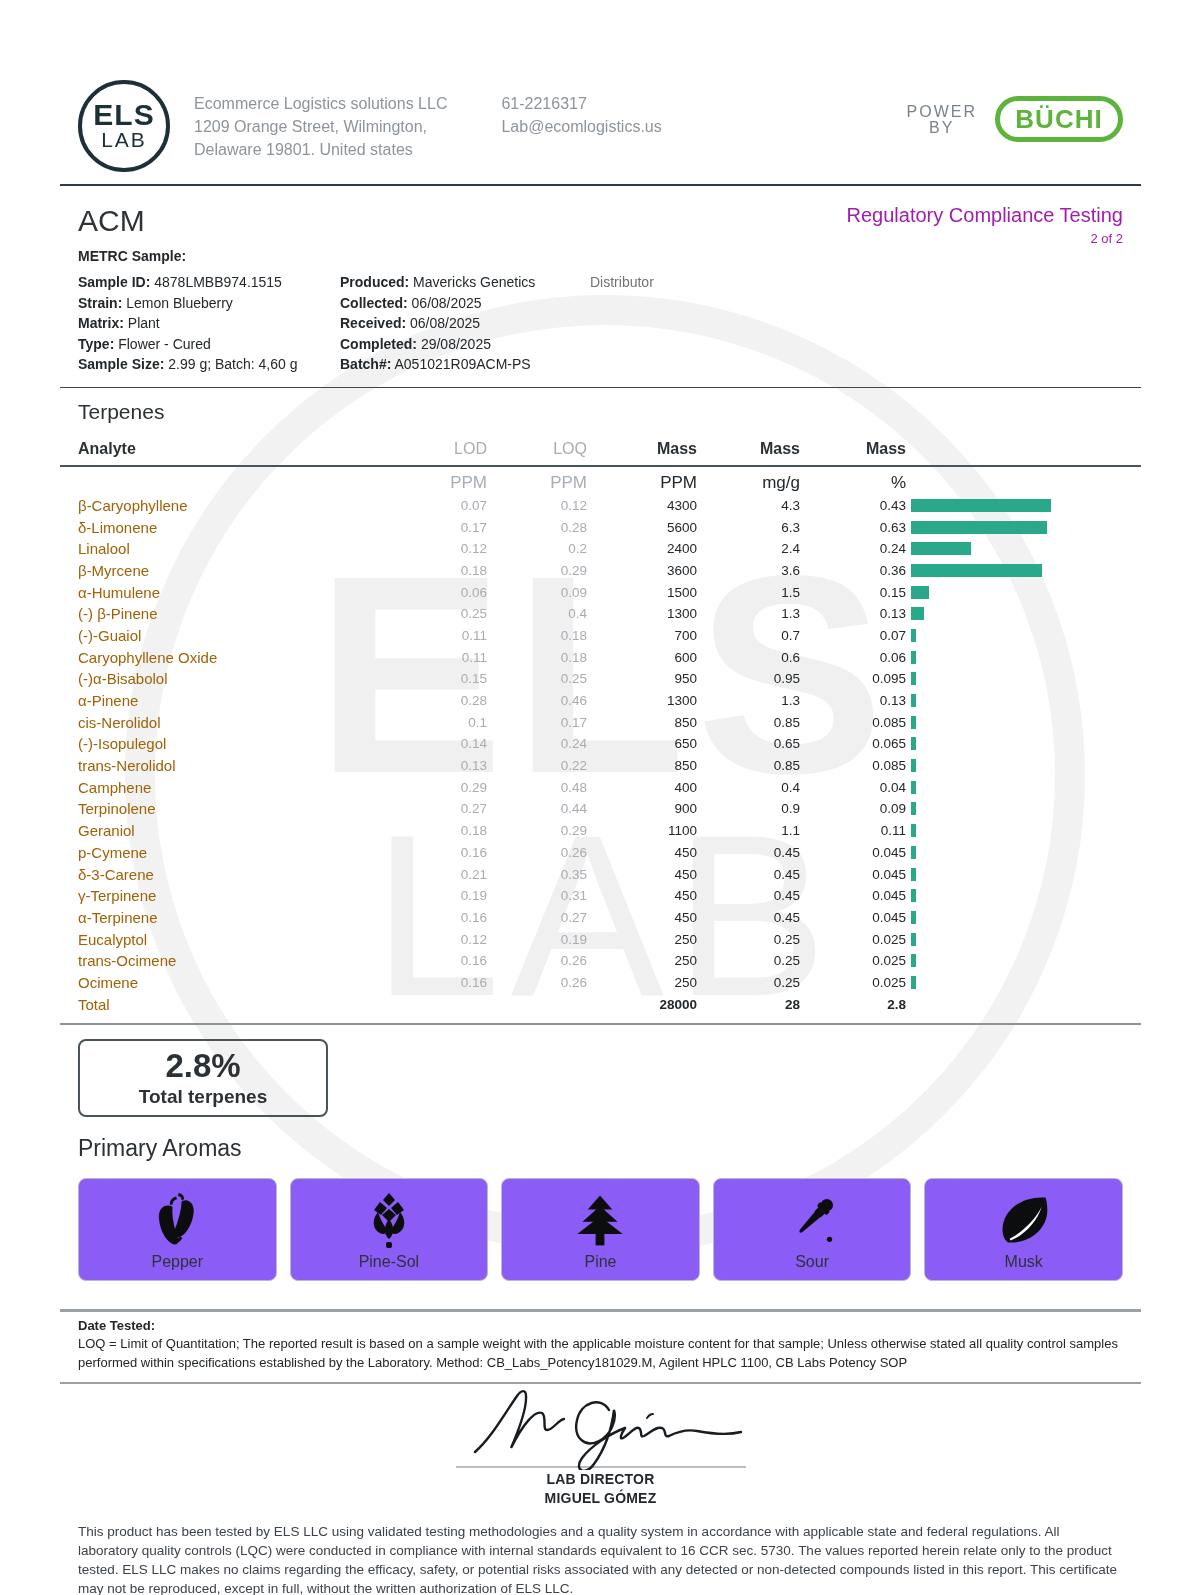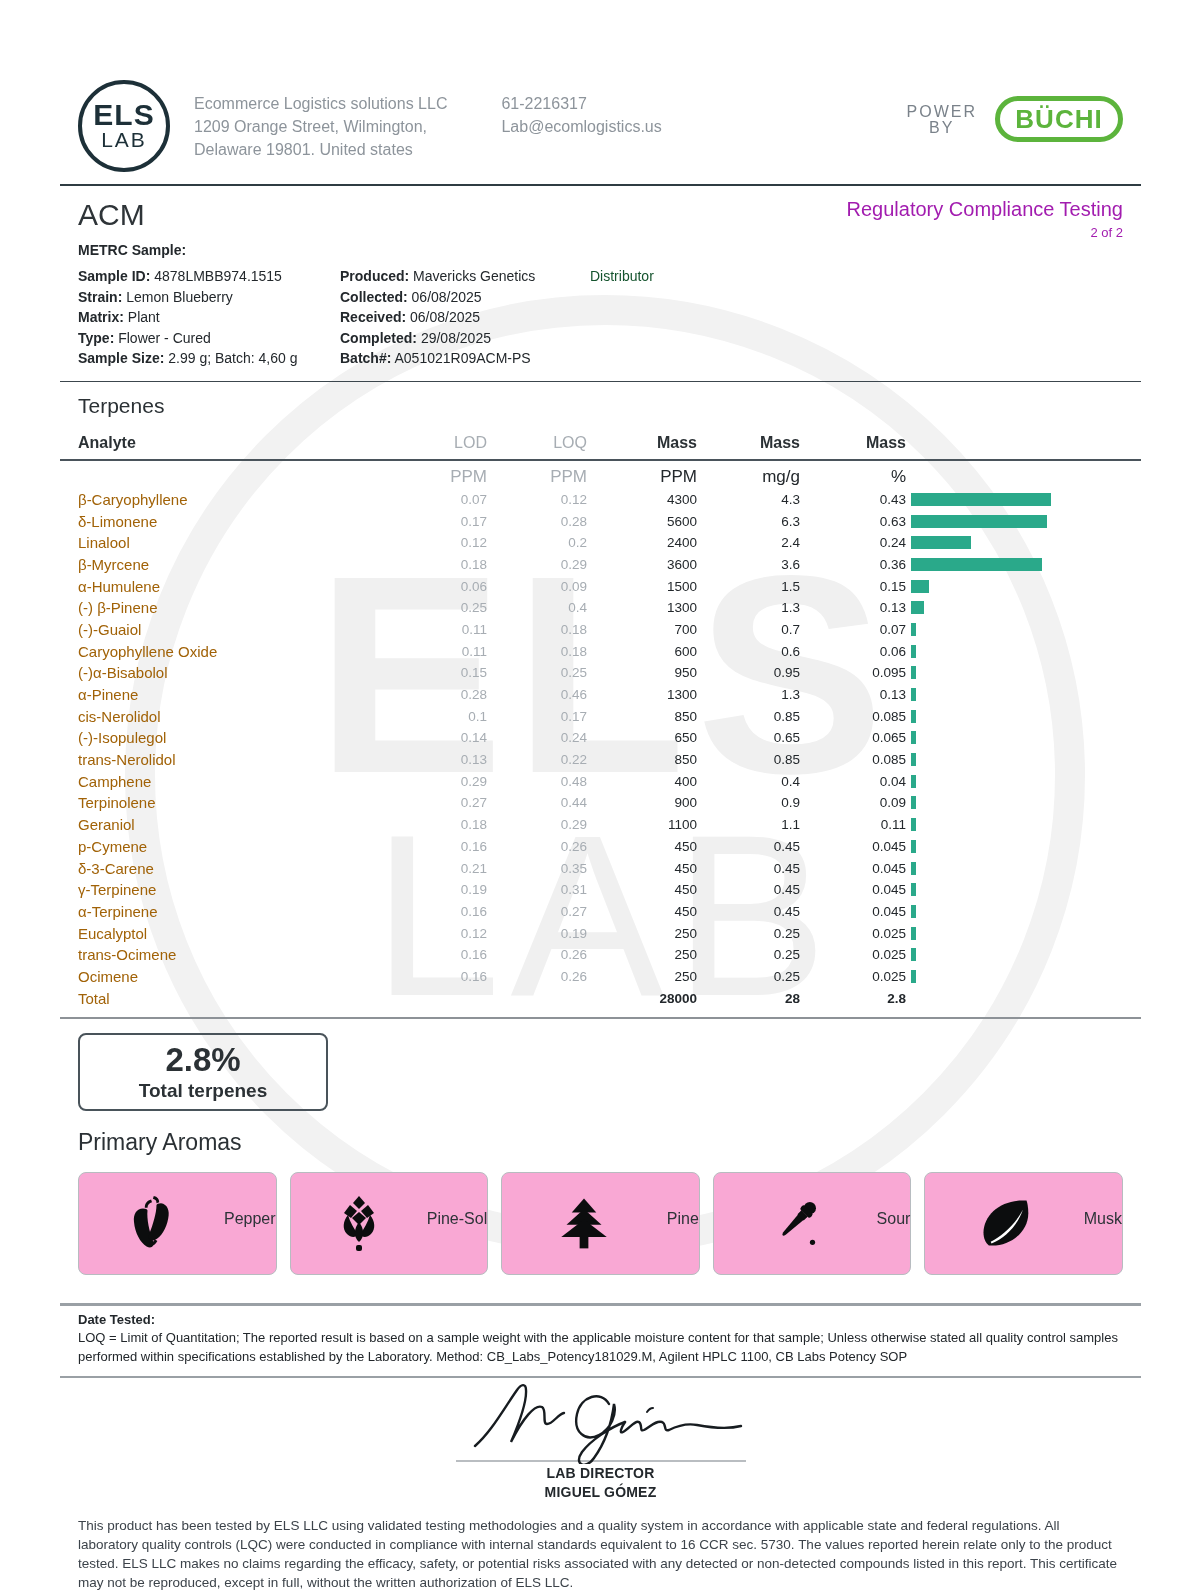--- a/index.html
+++ b/index.html
@@ -24,33 +24,33 @@
   .buchi { margin-left:18px; margin-top:16px; width:128px; height:46px; border:5px solid #5cb43c; border-radius:24px;
            display:flex; align-items:center; justify-content:center; color:#5cb43c; font-size:26px; font-weight:800; letter-spacing:1px; flex:none; }
   .rule { border:none; border-top:2px solid #2f3c43; margin:12px -18px 0; }
   .rule.thin { border-top-width:1.5px; border-top-color:#3c464d; }
   .rule.mid  { border-top-color:#4a545b; }
   .rule.gray { border-top-color:#8d9297; }
   .rule.foot { border-top-width:3px; border-top-color:#9aa0a5; }
   .rule.foot2{ border-top-width:2px; border-top-color:#9aa0a5; }
 
   
-  .titlerow { display:flex; justify-content:space-between; margin-top:12px; }
+  .titlerow { display:flex; justify-content:space-between; margin-top:18px; }
   .client { font-size:30px; font-weight:500; color:#2e3438; }
   .rct { text-align:right; color:#a21caf; }
   .rct .t { font-size:20px; }
   .rct .p { font-size:13px; margin-top:4px; }
   .metrc { font-size:14px; font-weight:700; margin-top:2px; }
 
   
   .sample { display:flex; margin-top:8px; font-size:14px; line-height:20.5px; }
   .scol { width:262px; }
   .scol.mid { width:250px; }
   .scol b { font-weight:700; }
-  .distributor { color:#14532d; }
+  .distributor { color:#737373; }
 
   
   .section-title { margin-top:12px; font-size:21px; font-weight:400; color:#2b3135; }
   .tgrid { display:grid; grid-template-columns:300px 109px 100px 110px 103px 106px 1fr; align-items:center; }
   .tgrid .num { text-align:right; }
   .thead { margin-top:16px; font-size:16px; font-weight:700; color:#2b3135; }
   .thead .dim { color:#a7adb3; font-weight:400; }
   .tunits { margin-top:6px; font-size:17px; }
   .tunits .dim { color:#a7adb3; }
   .trow { height:21.7px; font-size:13.5px; }
@@ -63,22 +63,22 @@
 
   
   .sumbox { margin-top:14px; width:250px; height:78px; border:2px solid #49535a; border-radius:8px;
             display:flex; flex-direction:column; align-items:center; justify-content:center; }
   .sumbox .v { font-size:33px; font-weight:700; color:#2b3135; line-height:34px; }
   .sumbox .l { font-size:19px; font-weight:700; color:#2b3135; margin-top:3px; }
 
   
   .aromas-title { margin-top:18px; font-size:23px; font-weight:450; color:#2b3135; }
   .cards { display:flex; gap:13px; margin-top:16px; }
-  .card { flex:1; height:103px; border:1px solid #b7bcc0; border-radius:8px; background:#f9a8d4;
-          display:flex; flex-direction:row; align-items:center; justify-content:flex-end; padding-bottom:9px; }
+  .card { flex:1; height:103px; border:1px solid #b7bcc0; border-radius:8px; background:#8b5cf6;
+          display:flex; flex-direction:column; align-items:center; justify-content:flex-end; padding-bottom:9px; }
   .card .ic { flex:1; display:flex; align-items:center; justify-content:center; padding-top:8px; }
   .card .lbl { font-size:16px; color:#2d3338; }
 
   
   .datetested { margin-top:5px; font-size:13px; font-weight:700; color:#22272b; line-height:17px; }
   .loqnote { font-size:13px; color:#22272b; line-height:18.5px; margin-top:1px; }
   .sigwrap { text-align:center; margin-top:2px; }
   .sigline { width:290px; border:none; border-top:2px solid #b9bdc1; margin:-8px auto 0; }
   .director { text-align:center; font-size:14px; font-weight:700; margin-top:3px; letter-spacing:.2px; }
   .dname { text-align:center; font-size:14px; font-weight:700; margin-top:3px; letter-spacing:.2px; }

